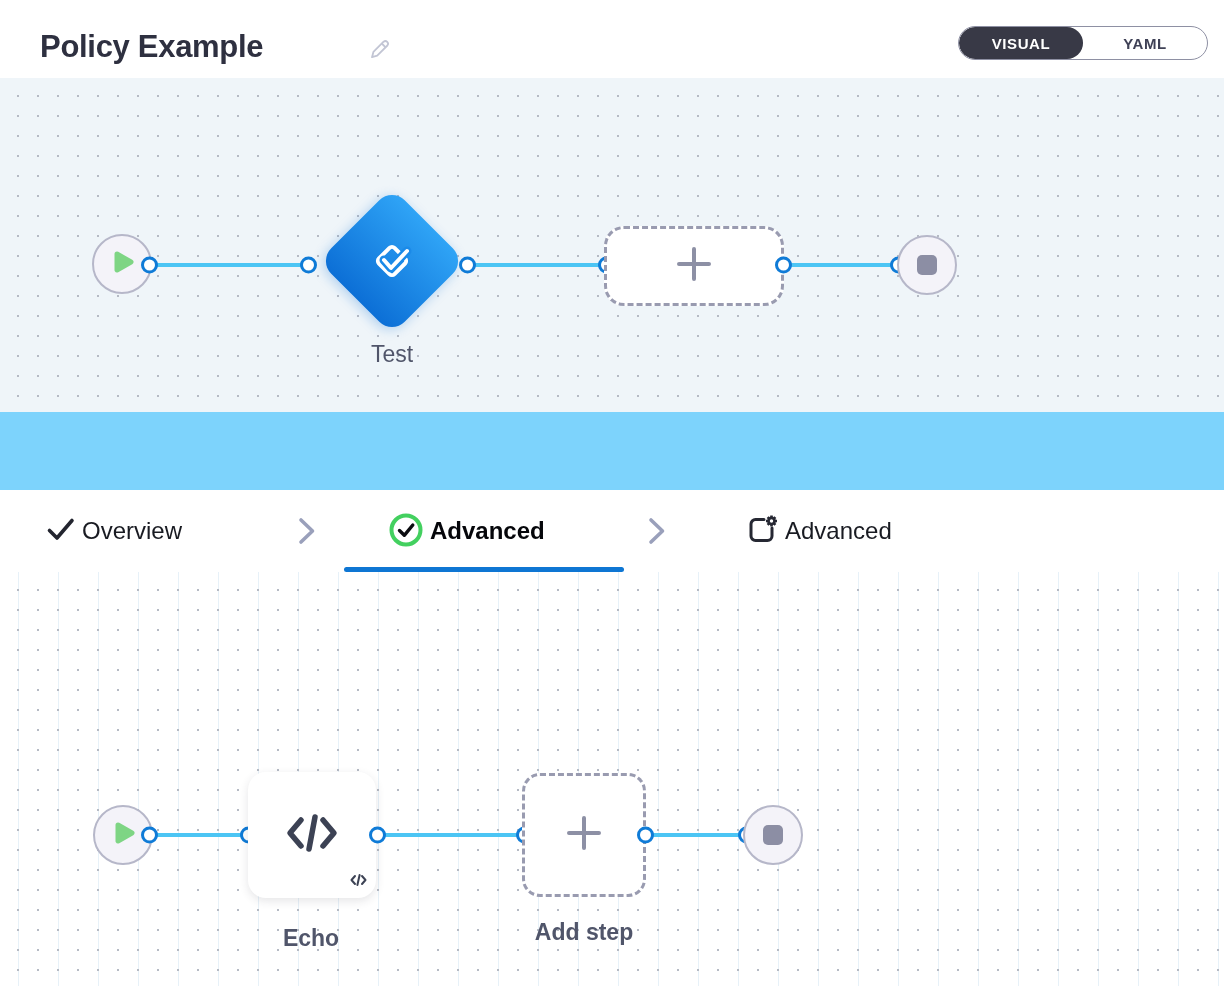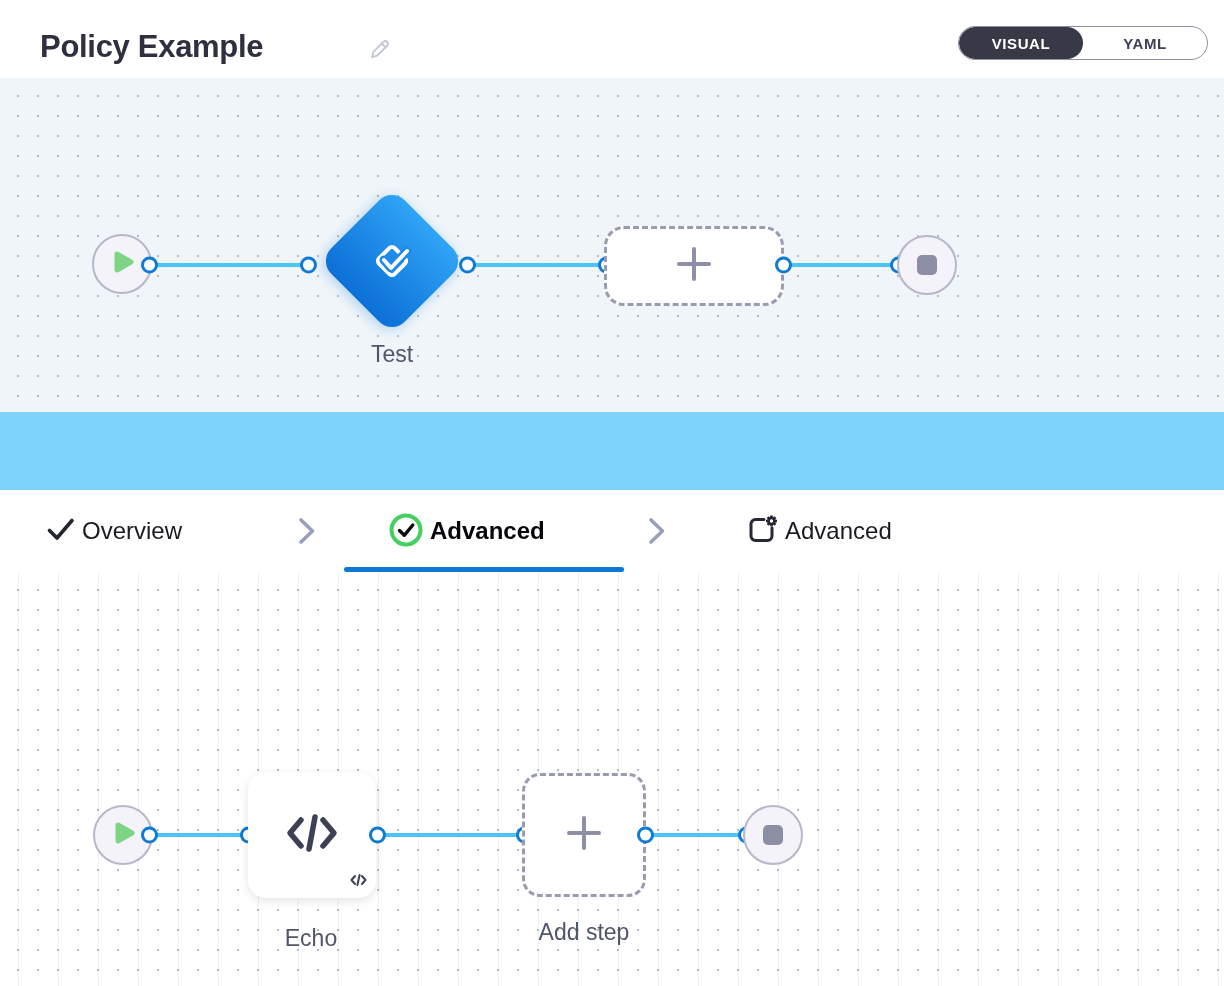--- a/index.html
+++ b/index.html
@@ -15,21 +15,21 @@
   .toggle .seg.active { background:#383946; color:#fff; }
 
   
   .canvas { position:absolute; left:0; width:1224px; }
   .canvas-top { top:78px; height:334px; background-color:#eff5f9;
     background-image:radial-gradient(circle, #b5bac4 1.2px, transparent 1.35px);
     background-size:20px 20px; background-position:8px 8px; }
   .canvas-bottom { top:572px; height:414px; background-color:#ffffff;
     background-image:radial-gradient(circle, #b5bac4 1.2px, transparent 1.35px),
                      linear-gradient(90deg, #e7f1f8 1.5px, transparent 1.5px);
-    background-size:20px 20px, 40px 40px; background-position:8px 8px, 18px 0; }
+    background-size:20px 20px, 40px 40px; background-position:8px 8px, 18px 0;font-weight:bold; }
 
   
   .node-circle { position:absolute; width:60px; height:60px; border-radius:50%; background:#f4f3f9; border:2px solid #b6b7c9; display:flex; align-items:center; justify-content:center; cursor:pointer; }
   .stop-sq { width:20px; height:20px; background:#8c8ea4; border-radius:5px; }
   .connector { position:absolute; height:4px; background:#4cc5f4; border-radius:2px; }
   .connector::before, .connector::after { content:""; position:absolute; top:50%; transform:translateY(-50%); width:11px; height:11px; background:#fff; border:3.5px solid #0f7bd7; border-radius:50%; }
   .connector::before { left:-9px; } .connector::after { right:-9px; }
 
   .diamond { position:absolute; left:340px; top:131px; width:104px; height:104px; border-radius:18px; transform:rotate(45deg); background:linear-gradient(180deg,#2fa4f6 0%,#0c6fd6 100%); box-shadow:0 3px 12px rgba(12,111,214,0.28); cursor:pointer; }
   .diamond-icon { position:absolute; left:364px; top:155px; width:56px; height:56px; pointer-events:none; }

